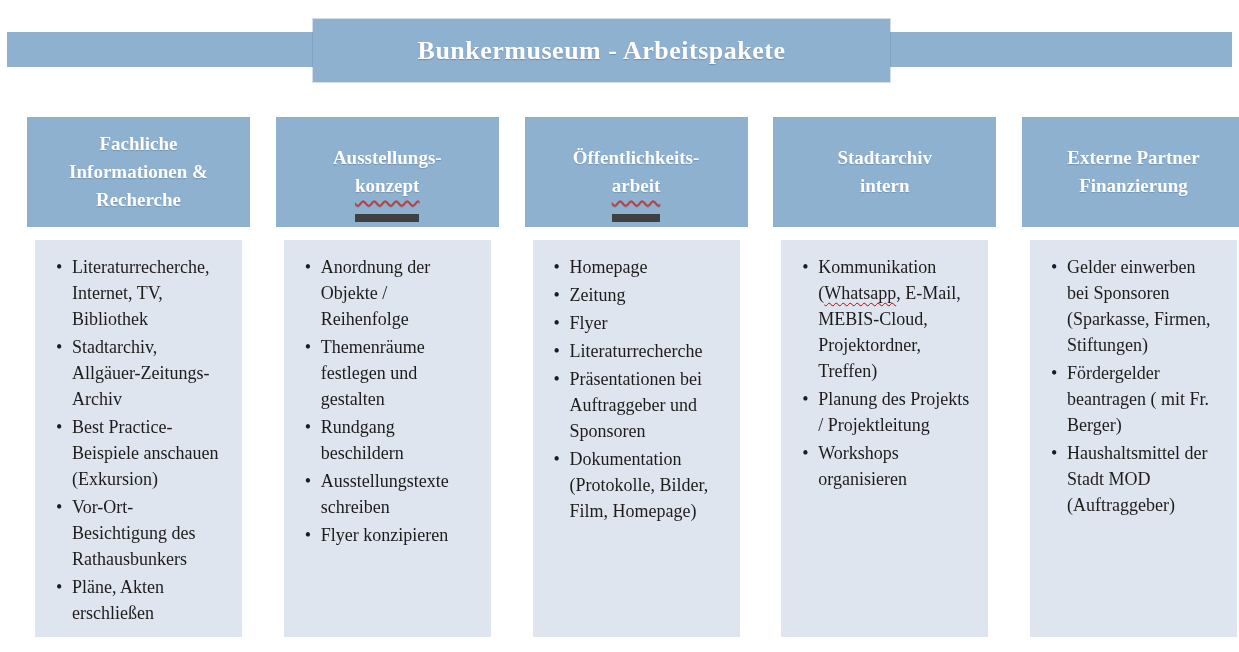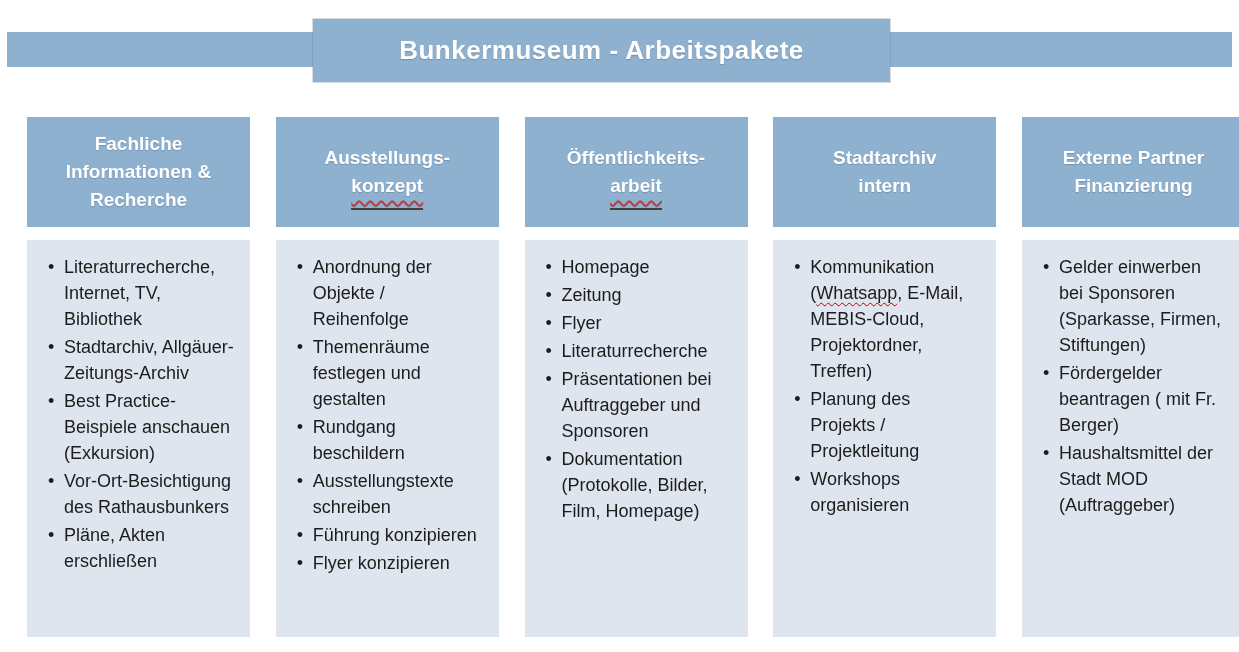--- a/index.html
+++ b/index.html
@@ -1,21 +1,21 @@
 <!DOCTYPE html>
 <html style="--blue: #8FB1D0; --light: #DFE5EE; --ink: #1C1C1C;"><head>
 <meta charset="utf-8">
 <style>
   html, body { margin: 0; padding: 0; background: #ffffff; }
   body {
     width: 1239px; height: 652px;
     font-family: "Liberation Sans", sans-serif;
     overflow: hidden;
   }
-  .stage { position: relative; width: 1239px; height: 652px; background: #fff; }
+  .stage { position: relative; width: 1239px; height: 652px; background: #fff; font-family: Liberation Serif, serif; }
 
   
   .banner-bar {
     position: absolute; left: 7px; top: 32px;
     width: 1225px; height: 35px;
     background: var(--blue, #8FB1D0);
   }
   .title-box {
     position: absolute; left: 313px; top: 19px;
     width: 577px; height: 63px;
@@ -40,21 +40,21 @@
     height: 110px; box-sizing: border-box;
     background: var(--blue, #8FB1D0);
     color: #ffffff; font-weight: bold; font-size: 19px; line-height: 28px;
     display: flex; flex-direction: column; align-items: center; justify-content: center;
     text-align: center; margin-bottom: 13px;
     text-shadow: 0 1px 1px rgba(60,80,100,0.3);
   }
   .col-body {
     background: var(--light, #DFE5EE);
     height: 397px; box-sizing: border-box;
-    margin: 0; padding: 14px 16px 0 21px;
+    margin: 8px; padding: 14px 16px 0 21px;
     list-style: none;
     font-size: 18px; line-height: 26px;
     color: var(--ink, #1c1c1c);
     overflow: hidden;
   }
   .col-body li {
     position: relative; padding-left: 16px; margin-bottom: 2px;
   }
   .col-body li::before {
     content: "\2022";
@@ -62,22 +62,22 @@
   }
 
   
   .squiggle {
     text-decoration: underline wavy #c23b3b;
     text-decoration-thickness: 1.5px;
     text-underline-offset: 8px;
     text-decoration-skip-ink: none;
   }
   .u-solid {
-    border-bottom: 2px solid #404040;
-    padding-bottom: 12px;
+    border-bottom: 8px solid #404040;
+    padding-bottom: 18px;
   }
   .squiggle-dark {
     text-decoration: underline wavy #c00000;
     text-decoration-thickness: 1px;
     text-underline-offset: 3px;
     text-decoration-skip-ink: none;
   }
 </style>
 </head>
 <body>
@@ -105,21 +105,20 @@
       <div class="column">
         <div class="col-header">
           <div>Ausstellungs-</div>
           <div><span class="squiggle"><span class="u-solid">konzept</span></span></div>
         </div>
         <ul class="col-body">
           <li>Anordnung der Objekte / Reihenfolge</li>
           <li>Themenräume festlegen und gestalten</li>
           <li>Rundgang beschildern</li>
           <li>Ausstellungstexte schreiben</li>
-          <li>Führung konzipieren</li>
           <li>Flyer konzipieren</li>
         </ul>
       </div>
       <div class="column">
         <div class="col-header">
           <div>Öffentlichkeits-</div>
           <div><span class="squiggle"><span class="u-solid">arbeit</span></span></div>
         </div>
         <ul class="col-body">
           <li>Homepage</li>

